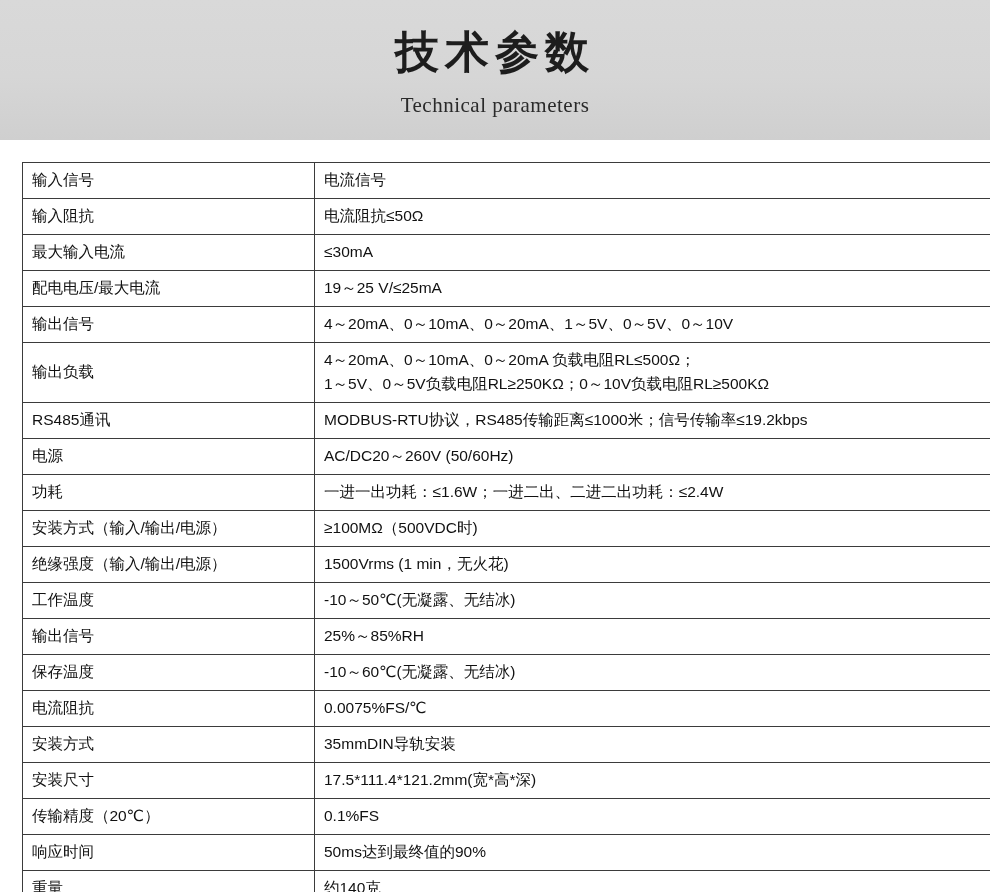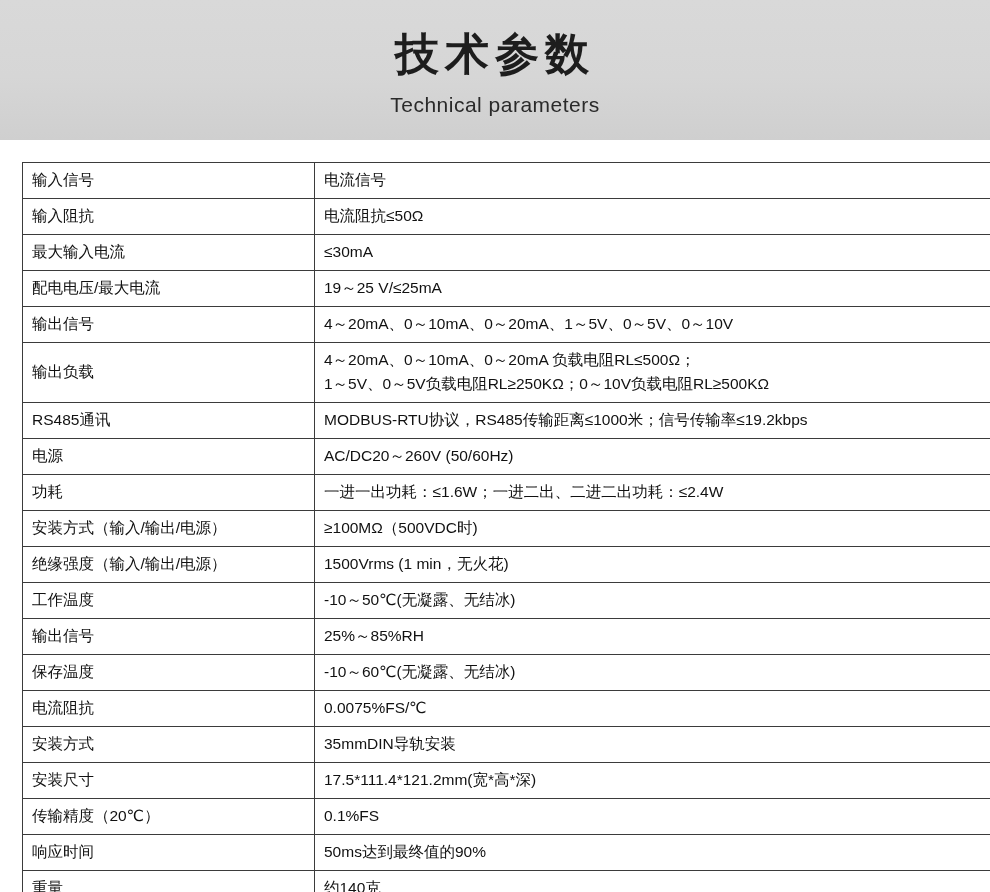--- a/index.html
+++ b/index.html
@@ -16,20 +16,21 @@
   .header {
     width: 990px;
     height: 140px;
     background: linear-gradient(to bottom, #d9d9d9 0%, #d6d6d6 55%, #cfcfcf 100%);
     display: flex;
     flex-direction: column;
     align-items: center;
     justify-content: center;
     box-sizing: border-box;
     position: relative;
+    font-family: Liberation Serif, serif;
   }
   .header-title {
     font-size: 44px;
     font-weight: bold;
     color: #1d1d1d;
     letter-spacing: 6px;
     line-height: 1.15;
     margin-top: 6px;
   }
   .header-subtitle {

